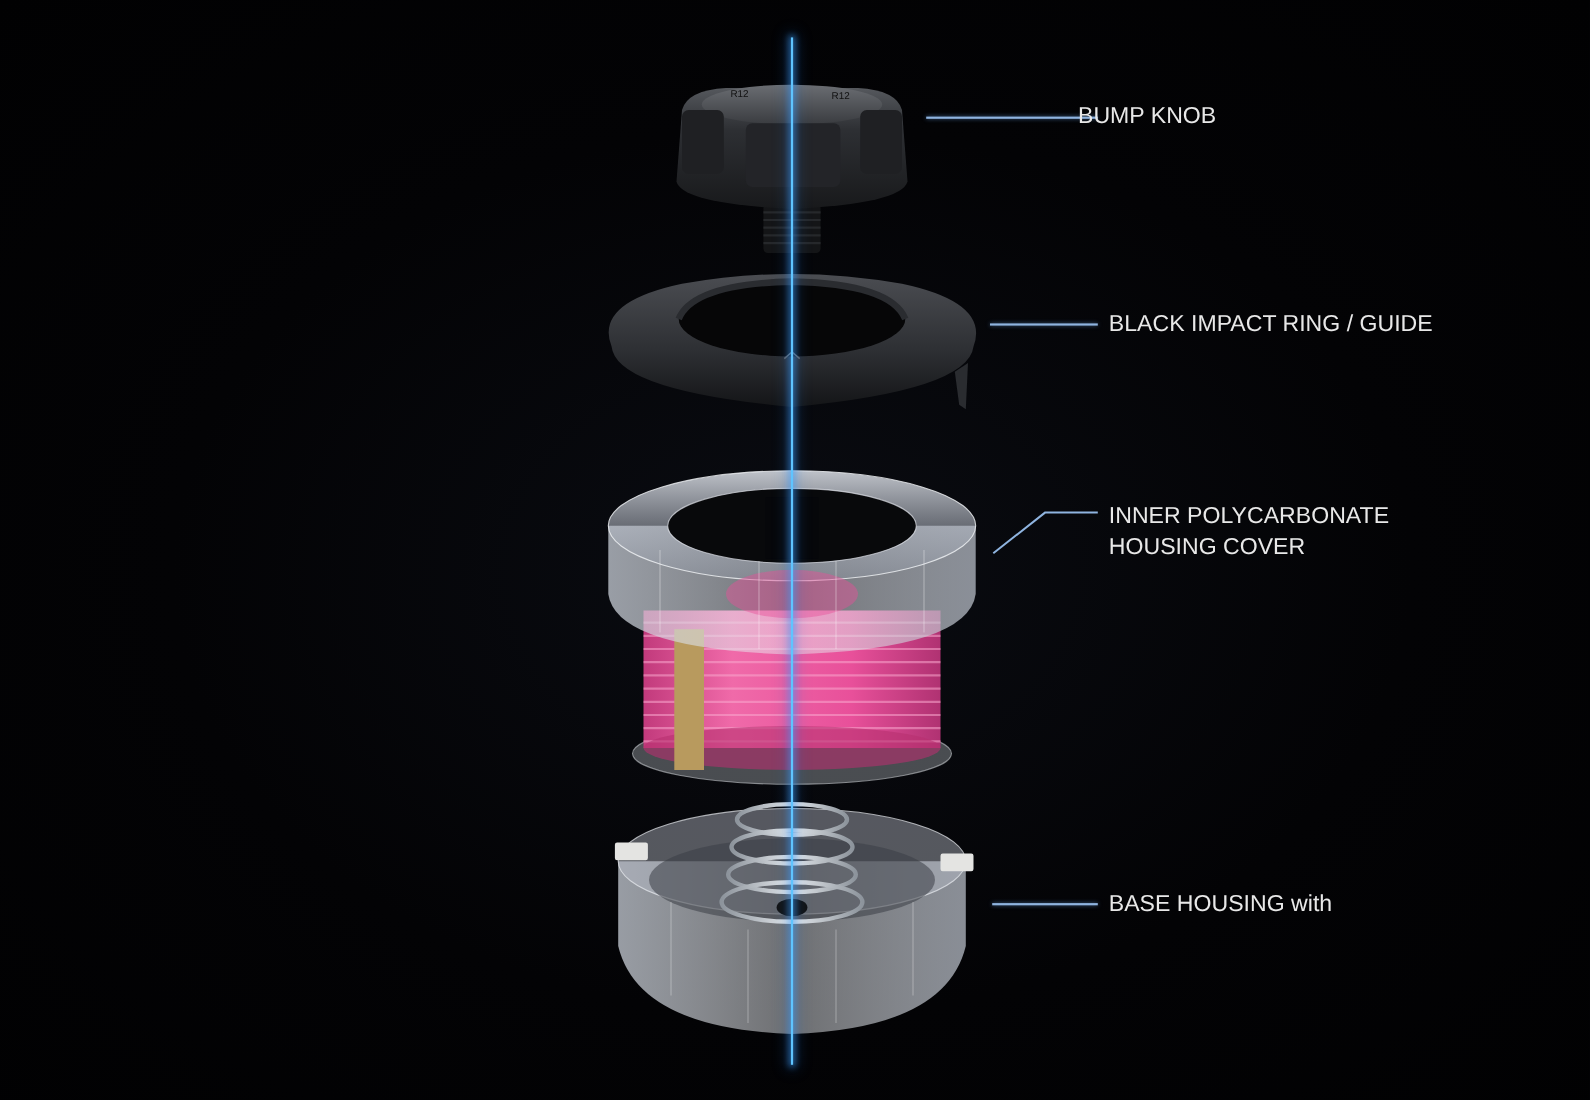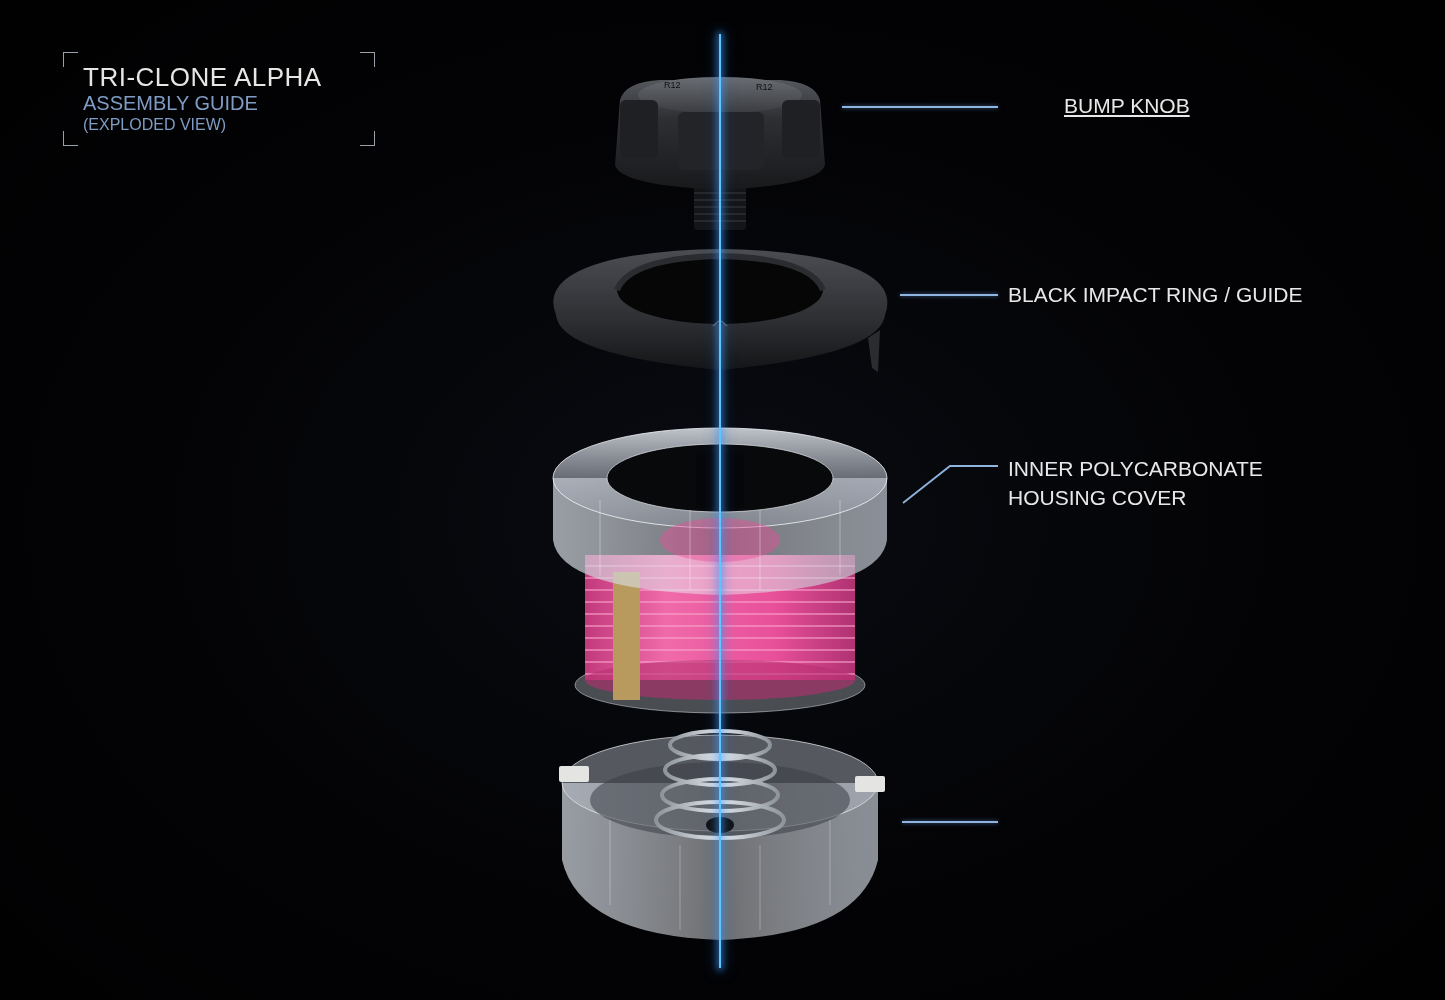--- a/index.html
+++ b/index.html
@@ -20,29 +20,20 @@
   
   .label{position:absolute;color:#e8e8e8;font-size:21px;line-height:26px;white-space:nowrap;}
   .leader{position:absolute;height:2px;background:#8fb4e0;box-shadow:0 0 4px rgba(110,170,240,0.6);}
   svg.parts{position:absolute;left:0;top:0;}
 </style>
 </head>
 <body>
 
 <div class="stage">
 
-  <div class="title-block">
-    <div class="br tl"></div>
-    <div class="br tr"></div>
-    <div class="br bl"></div>
-    <div class="br brr"></div>
-    <div class="t1">TRI-CLONE ALPHA</div>
-    <div class="t2">ASSEMBLY GUIDE</div>
-    <div class="t3">(EXPLODED VIEW)</div>
-  </div>
 
   <svg class="parts" width="1445" height="1000" viewBox="0 0 1445 1000">
     <defs>
       <linearGradient id="knobG" x1="0" y1="0" x2="0" y2="1">
         <stop offset="0" stop-color="#55585d"></stop>
         <stop offset="0.35" stop-color="#2d2f33"></stop>
         <stop offset="1" stop-color="#18191b"></stop>
       </linearGradient>
       <linearGradient id="knobTop" x1="0" y1="0" x2="0" y2="1">
         <stop offset="0" stop-color="#6a6d72"></stop>
@@ -160,26 +151,27 @@
 
     <polyline points="903,503 950,466 998,466" fill="none" stroke="#8fb4e0" stroke-width="1.8"></polyline>
   </svg>
 
   <div class="axis"></div>
 
   <div class="leader" style="left:842px;top:106px;width:156px;"></div>
   <div class="leader" style="left:900px;top:294px;width:98px;"></div>
   <div class="leader" style="left:902px;top:821px;width:96px;"></div>
 
-  <div class="label" style="left:1064px;top:93px;text-decoration:underline;">
+  <div class="label" style="left:980px;top:93px;">
     <div>BUMP KNOB</div>
   </div>
   <div class="label" style="left:1008px;top:454px;line-height:29px;">
     <div>INNER POLYCARBONATE</div>
     <div>HOUSING COVER</div>
   </div>
   <div class="label" style="left:1008px;top:282px;">
     <div>BLACK IMPACT RING / GUIDE</div>
   </div>
   <div class="label" style="left:1008px;top:809px;line-height:26px;">
+    <div>BASE HOUSING with</div>
   </div>
 
 </div>
 
 </body></html>

